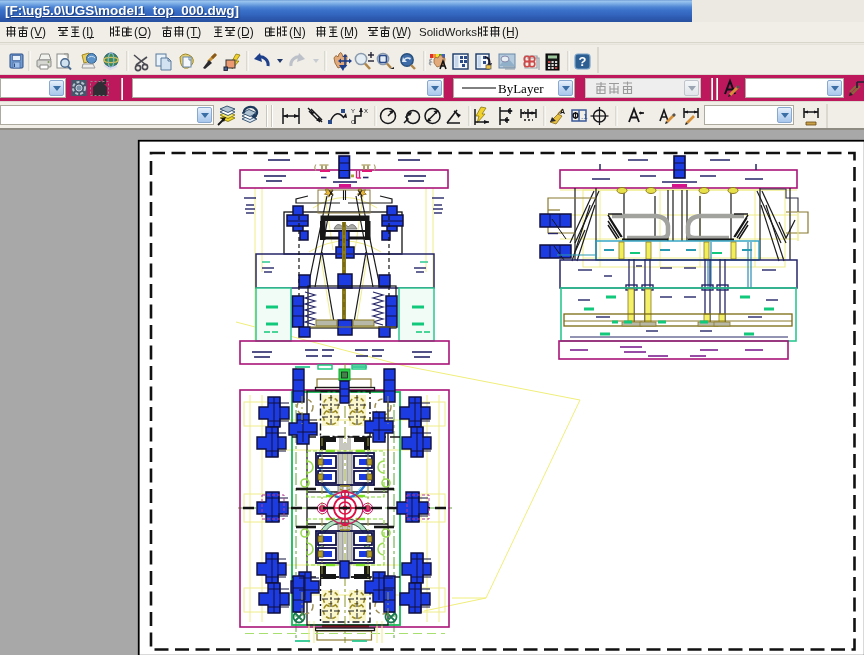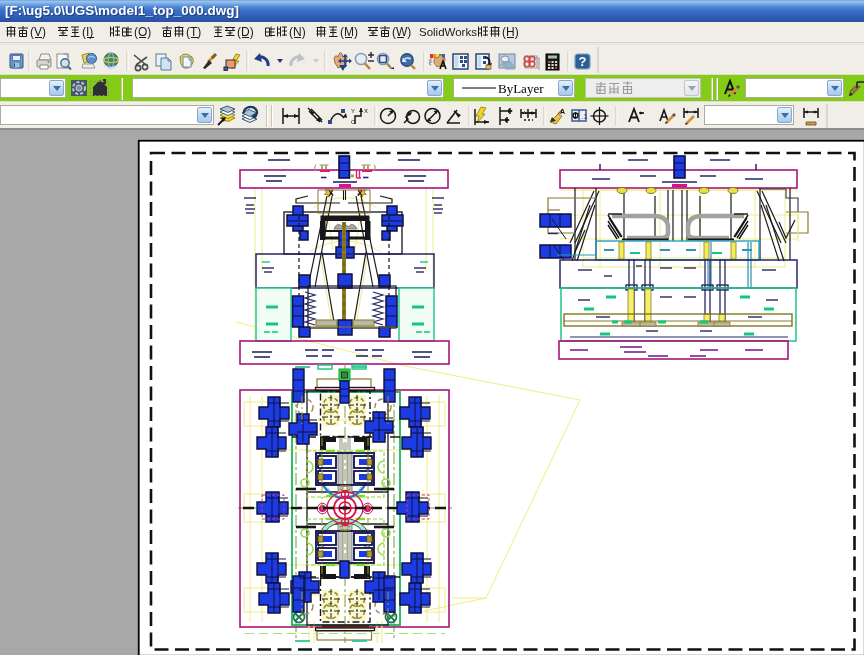--- a/index.html
+++ b/index.html
@@ -1,31 +1,32 @@
 <!DOCTYPE html>
 <html><head>
 <meta charset="utf-8">
 <style>
 * { margin:0; padding:0; box-sizing:border-box; }
 html,body { width:864px; height:655px; overflow:hidden; font-family:"Liberation Sans", sans-serif; }
 #page { position:relative; width:864px; height:655px; background:#ece9e2; }
 #titlebar {
-  position:absolute; left:0; top:0; width:864px; height:22px;
+  position:absolute; left:0; top:0; width:692px; height:22px;
   background:linear-gradient(to bottom,#6796d2 0%, #9dc6ef 5%, #83b3e8 14%, #4f86d4 32%, #3a70c8 48%, #3467bf 65%, #2e5bb2 80%, #2a53a6 93%, #26539e 100%);
   color:#fff; font-weight:bold; font-size:13.5px; line-height:21px; padding-left:5px; letter-spacing:0.2px;
   text-shadow:1px 1px 1px #1a3a78;
   letter-spacing:0px;
+  text-decoration:underline;
 }
 #menubar {
   position:absolute; left:0; top:22px; width:864px; height:21px;
   background:#f0eee7; border-bottom:1px solid #d8d5ca;
   font-size:12px; color:#000;
 }
 #tb1 { position:absolute; left:0; top:44px; width:864px; height:30px; background:#f0eee7; border-top:1px solid #e6e3da; }
-#tbrow2 { position:absolute; left:0; top:74px; width:864px; height:27px; background:#84cc16; border-top:1px solid #dedbd2; }
+#tbrow2 { position:absolute; left:0; top:74px; width:864px; height:27px; background:#be185d; border-top:1px solid #dedbd2; }
 #tbrow3 { position:absolute; left:0; top:101px; width:864px; height:29px; background:#f0eee7; border-bottom:2px solid #8e8b82; border-top:1px solid #dedbd2;}
 .sep { position:absolute; width:2px; height:22px; top:3px; border-left:1px solid #c9c6bb; border-right:1px solid #ffffff; }
 .combo { position:absolute; background:#fff; border:1px solid #adaa9f; height:20px; }
 .combo .btn {
   position:absolute; right:1px; top:1px; width:15px; height:16px;
   background:linear-gradient(to bottom,#e6f0fb,#c3d9f3 50%,#a9c7ec);
   border:1px solid #89a8d0; border-radius:2px;
 }
 .combo .btn:after {
   content:""; position:absolute; left:3px; top:5px;

